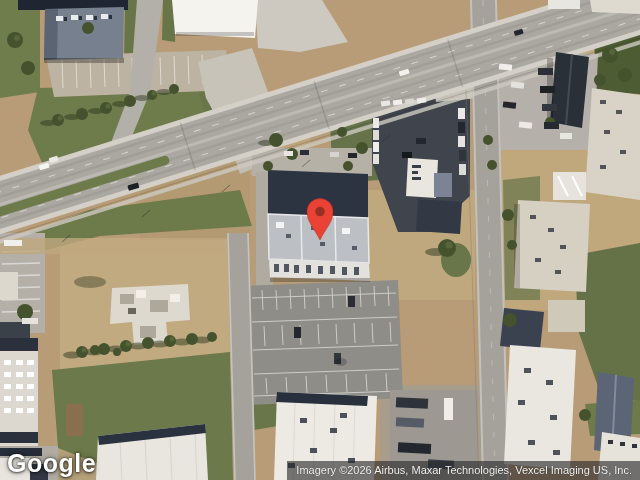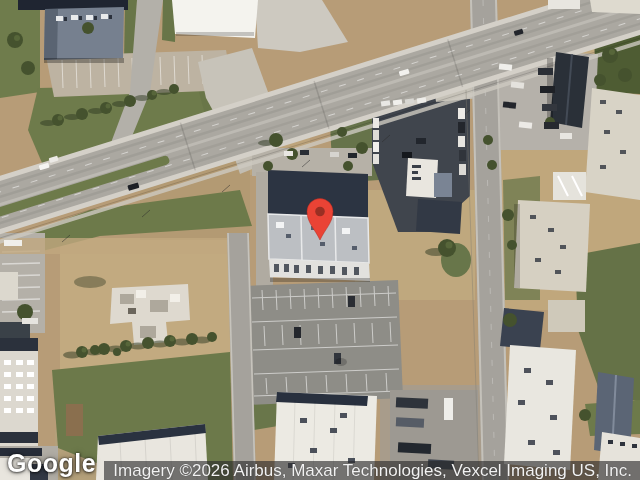--- a/index.html
+++ b/index.html
@@ -12,21 +12,21 @@
   .google-logo{
     position:absolute;left:7px;bottom:2px;z-index:5;
     font-size:25px;font-weight:700;letter-spacing:.5px;color:#ffffff;
     text-shadow:0 0 2px rgba(0,0,0,.75),0 1px 3px rgba(0,0,0,.55),0 0 6px rgba(0,0,0,.35);
     cursor:pointer;user-select:none;
   }
   .attribution-bar{
     position:absolute;right:0;bottom:0;z-index:5;height:19px;
     display:flex;align-items:center;padding:0 8px 0 9px;
     background:rgba(40,40,42,.62);
-    color:#f2f2f2;font-size:17px;line-height:19px;white-space:nowrap;
+    color:#f2f2f2;font-size:11px;line-height:19px;white-space:nowrap;
     text-shadow:0 0 1px rgba(0,0,0,.6);
   }
 </style>
 </head>
 <body>
 
 <div class="map-screen">
 
   <svg viewBox="0 0 640 480" width="640" height="480">
 

